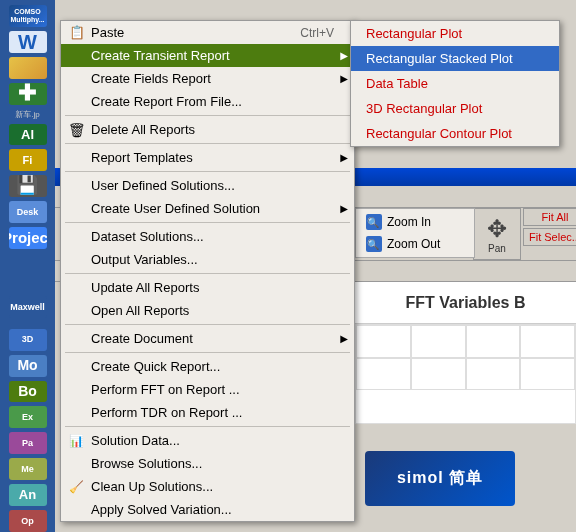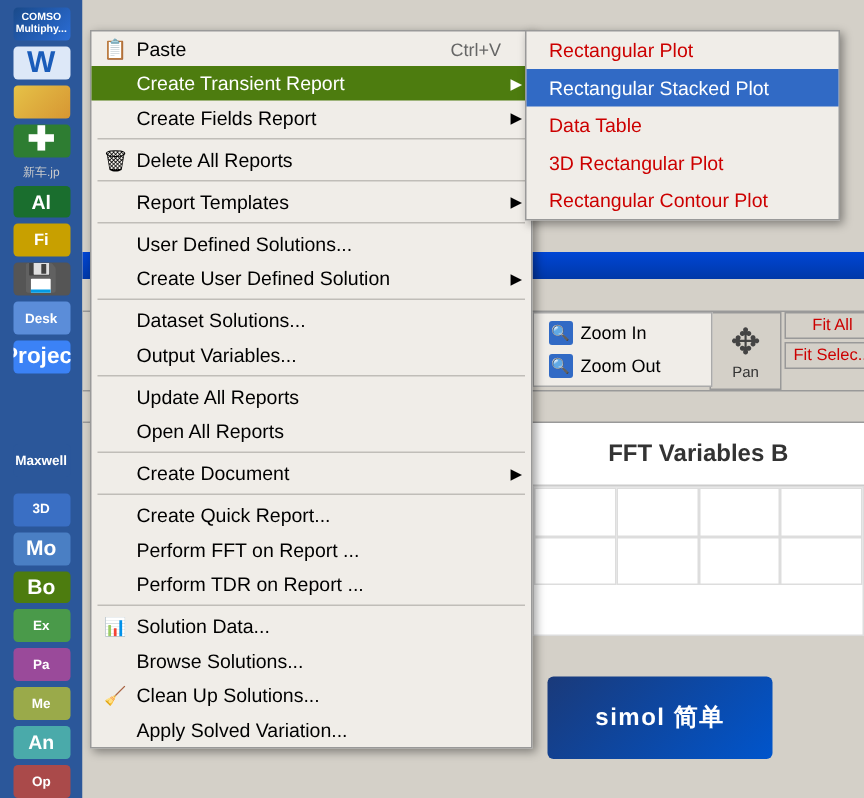--- a/index.html
+++ b/index.html
@@ -231,20 +231,23 @@
     <div class="menu-item highlighted">
       <span class="menu-item-label">Create Transient Report</span>
       <span class="arrow">▶</span>
     </div>
 
     <div class="menu-item">
       <span class="menu-item-label">Create Fields Report</span>
       <span class="arrow">▶</span>
     </div>
 
+    <div class="menu-item">
+      <span class="menu-item-label">Create Report From File...</span>
+    </div>
 
     <div class="menu-separator"></div>
 
     <div class="menu-item">
       <span class="icon-area" style="font-size:14px;">🗑</span>
       <span class="menu-item-label">Delete All Reports</span>
     </div>
 
     <div class="menu-separator"></div>
 

